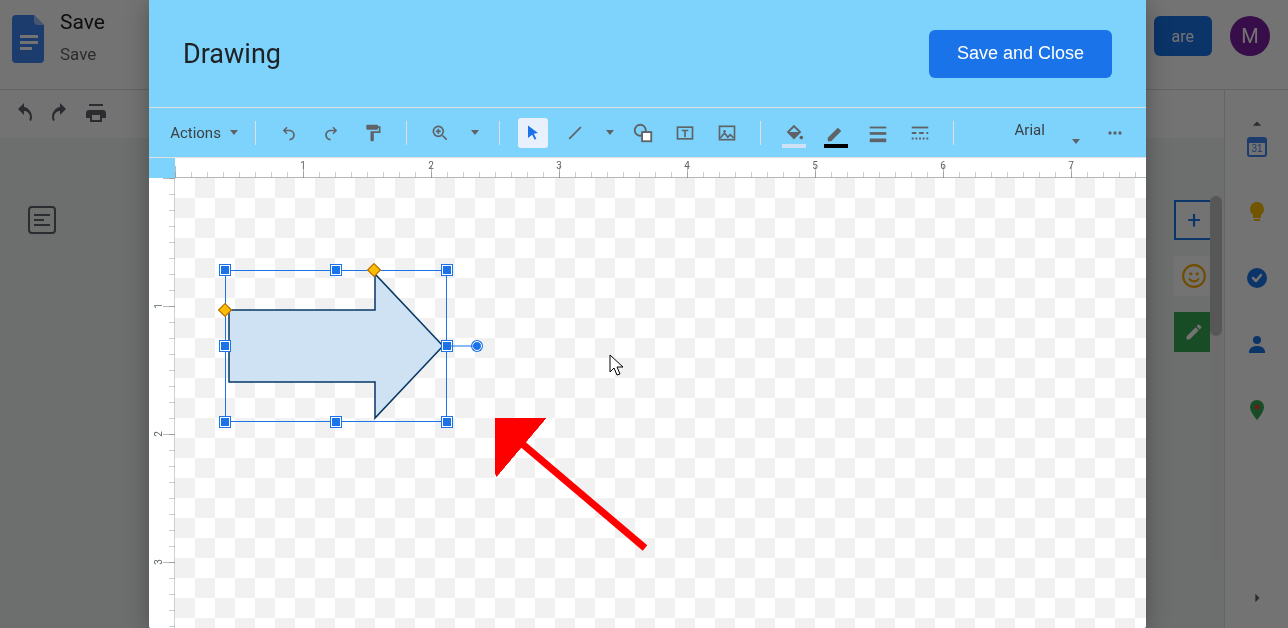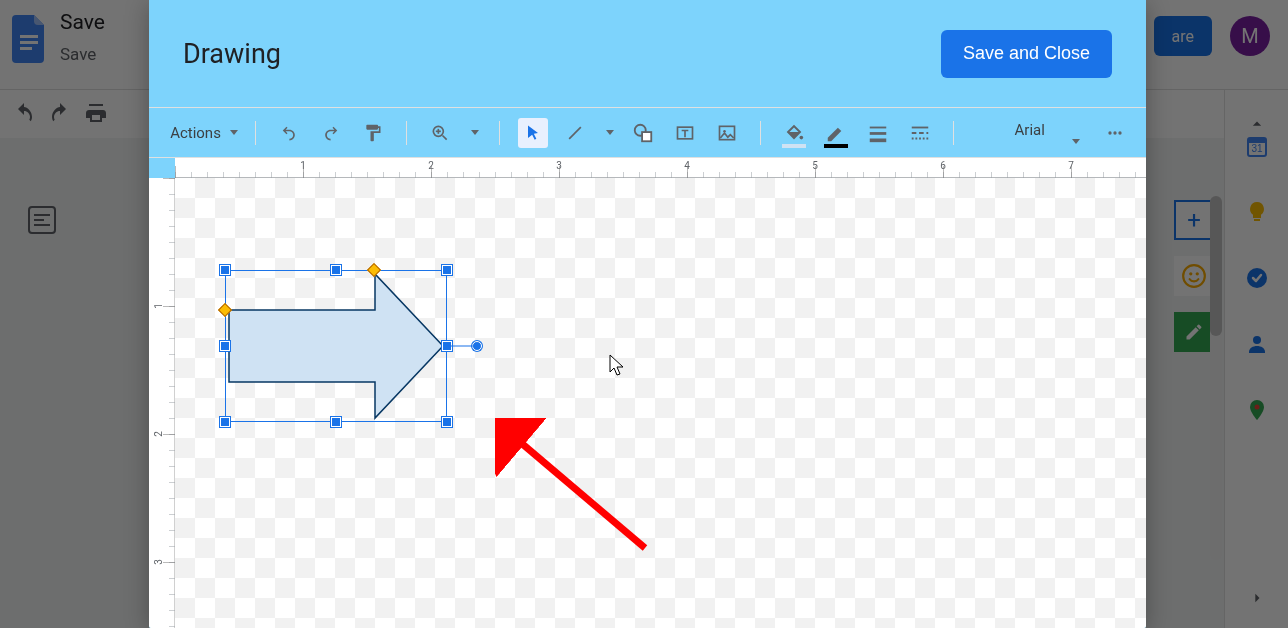--- a/index.html
+++ b/index.html
@@ -29,21 +29,21 @@
   .rail-chevron-down { margin-top:auto; margin-bottom:20px; }
   .peek-icon { width:40px; height:40px; display:flex; align-items:center; justify-content:center; background:#fff; }
   .peek-col { position:absolute; right:74px; top:200px; }
   .peek-scrollbar { position:absolute; right:66px; top:196px; bottom:68px; width:12px; background:#f1f1f1; border-radius:6px;}
   .peek-scrollbar .thumb { position:absolute; top:0; width:100%; height:140px; background:#c1c1c1; border-radius:6px;}
 
   
   .dialog { position:absolute; left:149px; top:0; width:997px; height:628px; background:#7dd3fc; z-index:100; border-radius:0 0 2px 2px; box-shadow:0 4px 24px rgba(0,0,0,0.3); overflow:hidden;}
   .dlg-header { height:108px; border-bottom:1px solid #e0e0e0; display:flex; align-items:center; padding:0 34px; }
   .dlg-title { font-size:27px; color:#202124; }
-  .dlg-save { margin-left:auto; background:#1a73e8; color:#fff; border:none; font-size:18px; font-weight:500; padding:0 22px; height:48px; border-radius:6px; cursor:pointer;}
+  .dlg-save { margin-left:auto; background:#1a73e8; color:#fff; border:none; font-size:18px; font-weight:500; padding:0 28px; height:48px; border-radius:6px; cursor:pointer;}
 
   .dlg-toolbar { height:50px; border-bottom:1px solid #e0e0e0; display:flex; align-items:center; padding:0 16px; gap:12px; }
   .tbtn { min-width:30px; height:30px; display:flex; align-items:center; justify-content:center; border-radius:3px; cursor:pointer; padding:0 4px; color:#5f6368; position:relative;}
   .tbtn.active { background:#e8f0fe; color:#1a73e8; }
   .tsep { width:1px; height:24px; background:#e0e0e0; margin:0 6px; }
   .tlabel { font-size:15px; color:#3c4043; padding:0 6px; }
   .dd-caret { width:0;height:0;border-left:4px solid transparent;border-right:4px solid transparent;border-top:5px solid #5f6368; margin-left:3px;}
   .font-sel { display:flex; align-items:center; width:132px; padding:0 8px; font-size:15px; color:#3c4043; cursor:pointer;flex-direction:column; }
   .font-sel .dd-caret{ margin-left:auto; }
 

